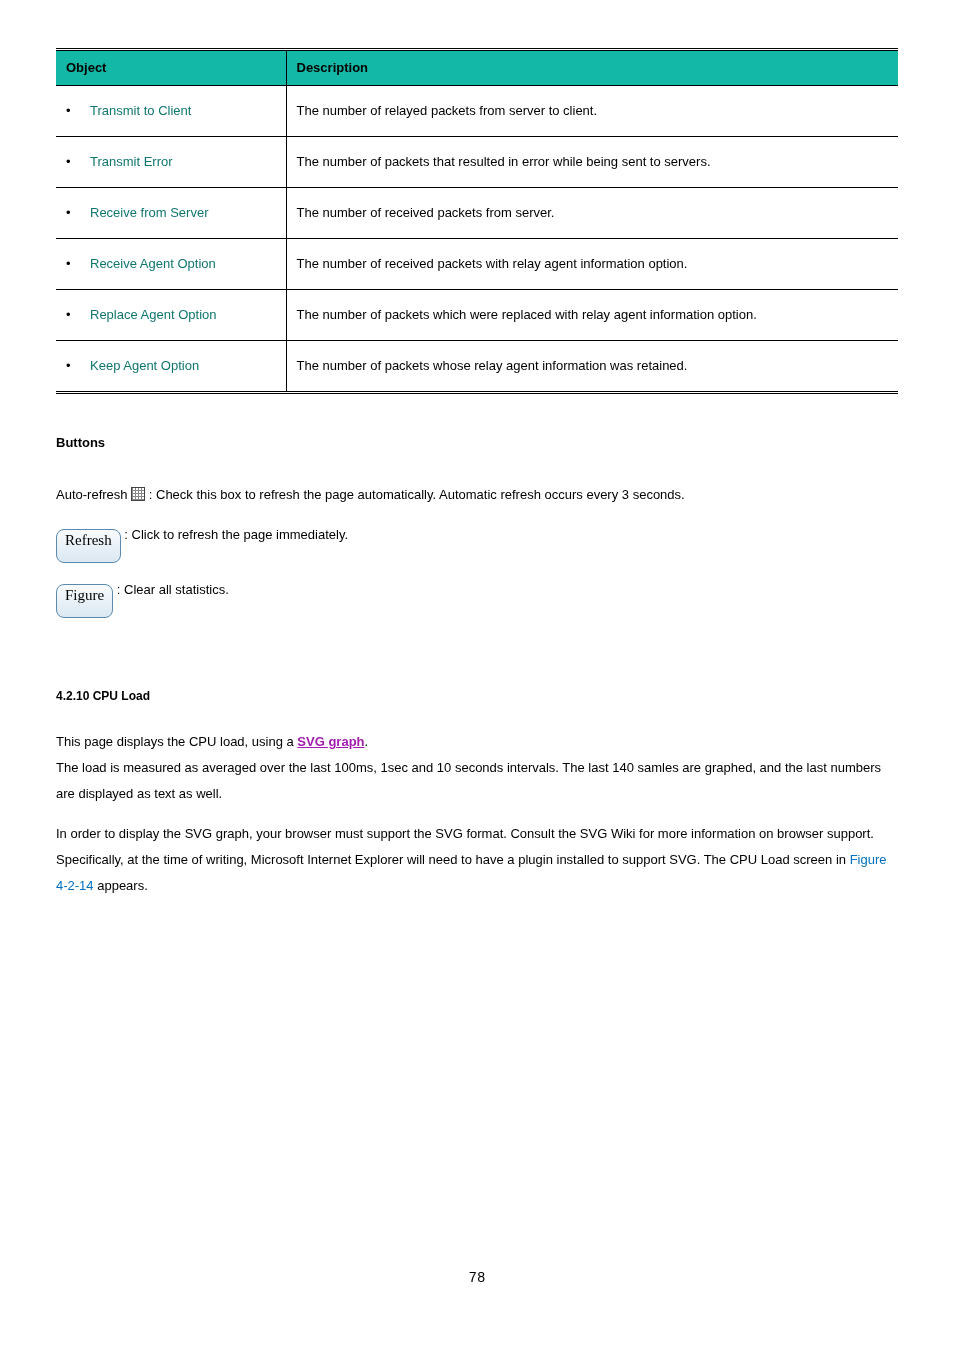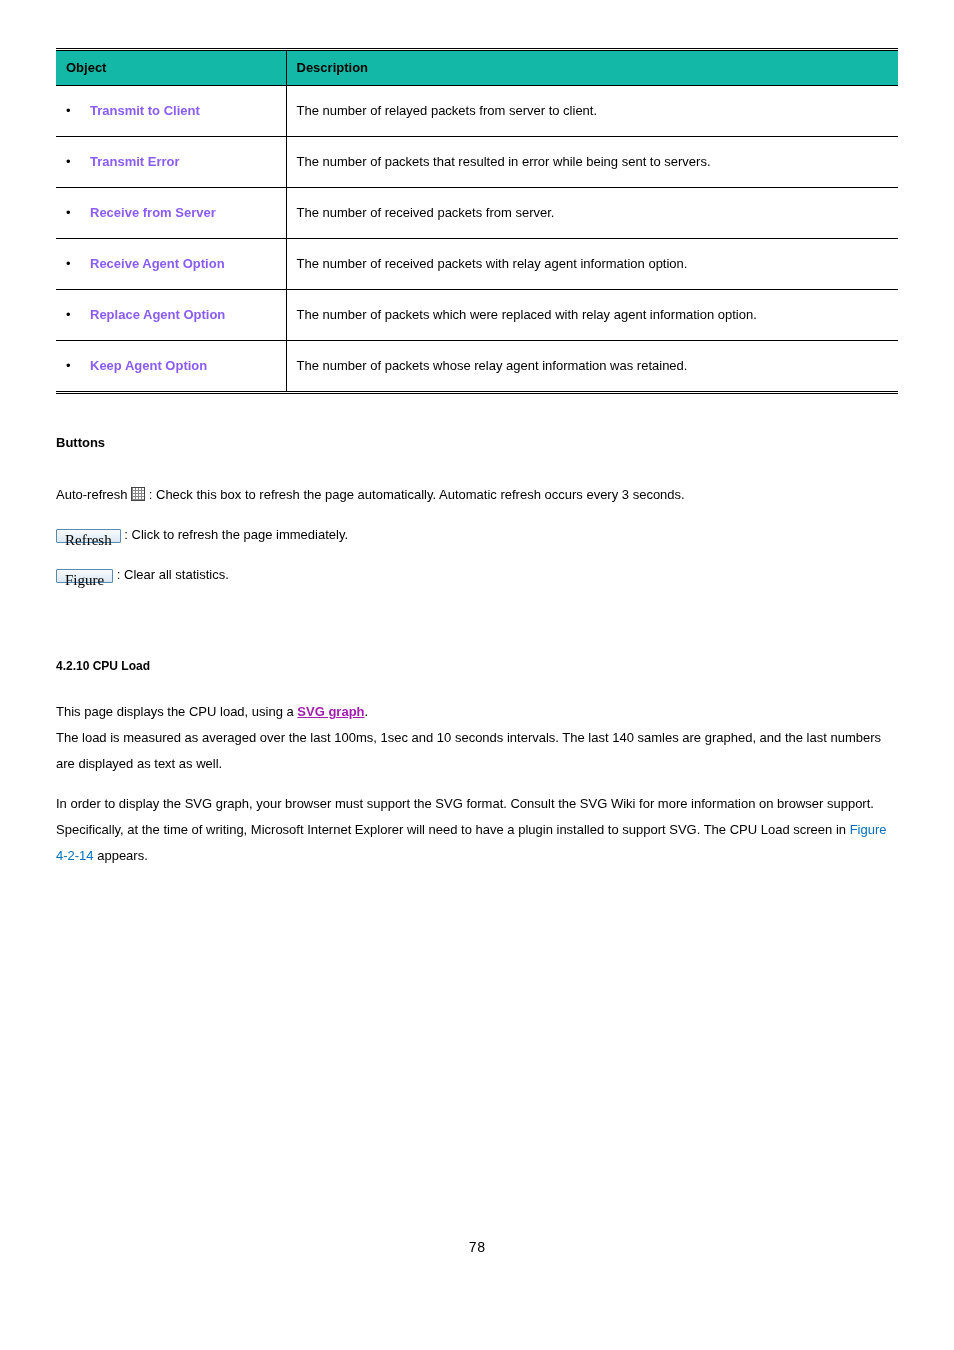--- a/index.html
+++ b/index.html
@@ -72,43 +72,43 @@
       #fff;
     vertical-align: -2px;
   }
 
   .ui-btn {
     display: inline-block;
     font-family: "Times New Roman", serif;
     font-size: 15px;
     padding: 0 8px;
     line-height: 20px;
-    height: 14px;
+    height: 34px;
     border: 1px solid #5a8ab0;
-    border-radius: 1px;
+    border-radius: 8px;
     background: linear-gradient(#f8fbfd, #dbe8f2);
     color: #000;
     vertical-align: -6px;
   }
 
   .section-heading {
     font-weight: bold;
     margin-top: 70px;
     margin-bottom: 24px;
     font-size: 12px;
   }
   .svg-link {
     color: #a21caf;
     font-weight: bold;
     text-decoration: underline;
   }
   .figure-link {
     color: #0070c0;
   }
-  .red-bold { color: #8b5cf6; font-weight: bold; }
+  .red-bold { color: #0f766e; font-weight: normal; }
 
   .page-num {
     text-align: center;
     margin-top: 370px;
     font-size: 14px;
     font-family: Liberation Mono, monospace;
   }
 </style>
 </head>
 <body>

